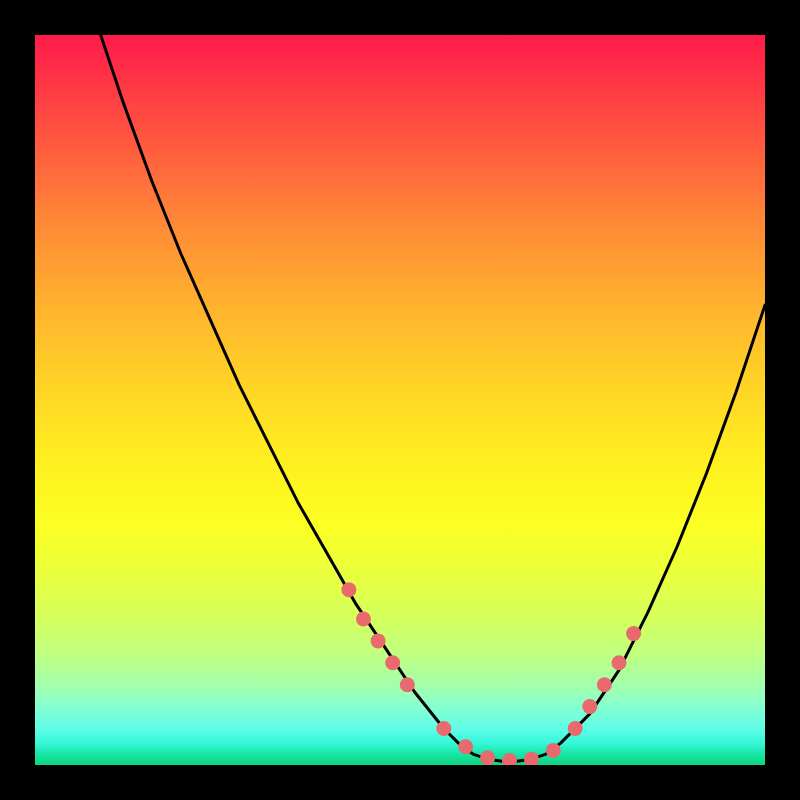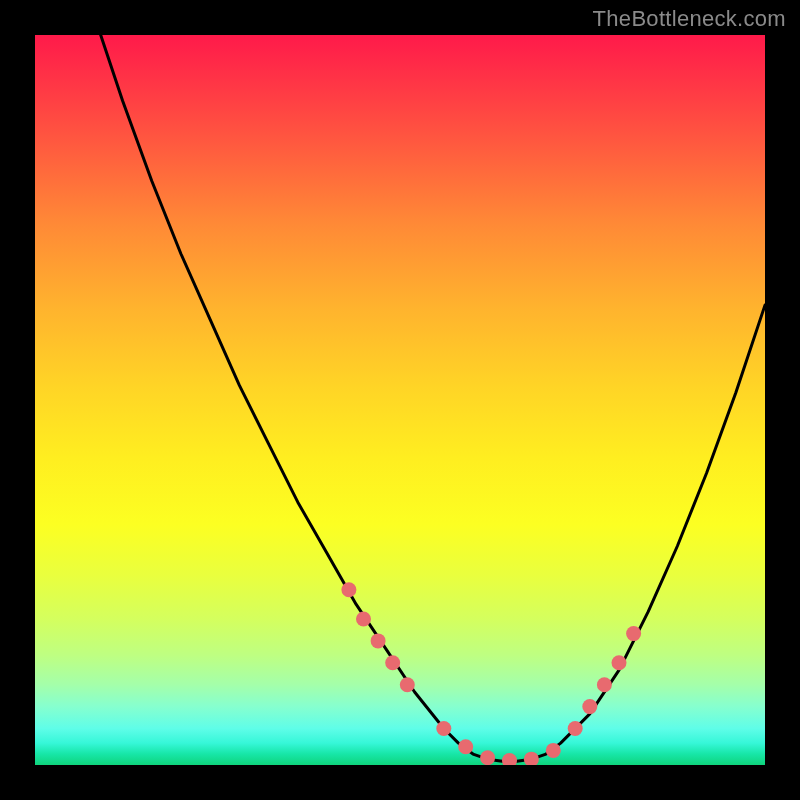--- a/index.html
+++ b/index.html
@@ -58,21 +58,20 @@
     font-family: Arial, Helvetica, sans-serif;
     font-size: 22px;
     color: #8a8a8a;
     letter-spacing: 0.3px;
   }
 </style>
 </head>
 <body>
 
 <div class="frame">
-  <div class="watermark">TheBottleneck.com</div>
   <div class="plot">
     <svg class="curve-svg" viewBox="0 0 730 730" preserveAspectRatio="none">
       <g id="curve-group">
           <path d="M0.00 -219.00 L29.20 -116.80 L58.40 -21.90 L87.60 65.70 L116.80 146.00 L146.00 219.00 L175.20 284.70 L204.40 350.40 L233.60 408.80 L262.80 467.20 L292.00 518.30 L321.20 569.40 L350.40 613.20 L379.60 657.00 L408.80 693.50 L423.40 708.10 L438.00 719.05 L452.60 724.16 L467.20 726.35 L481.80 726.35 L496.40 724.16 L511.00 719.05 L525.60 708.10 L554.80 678.90 L584.00 635.10 L613.20 576.70 L642.40 511.00 L671.60 438.00 L700.80 357.70 L730.00 270.10" fill="none" stroke="#000000" stroke-width="3" stroke-linecap="round" stroke-linejoin="round"></path>
         </g>
       <g id="marker-group">
           <circle cx="313.90" cy="554.80" r="7.5" fill="#e86a6f"></circle>
           <circle cx="328.50" cy="584.00" r="7.5" fill="#e86a6f"></circle>
           <circle cx="343.10" cy="605.90" r="7.5" fill="#e86a6f"></circle>
           <circle cx="357.70" cy="627.80" r="7.5" fill="#e86a6f"></circle>

